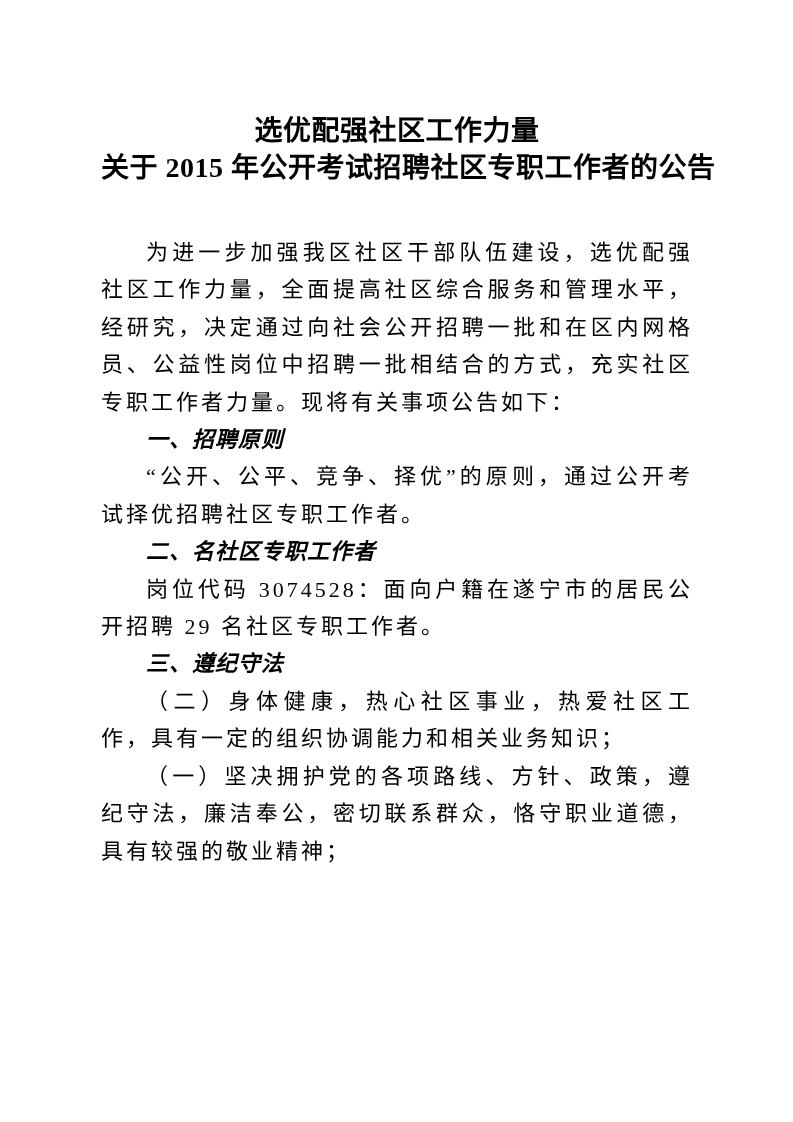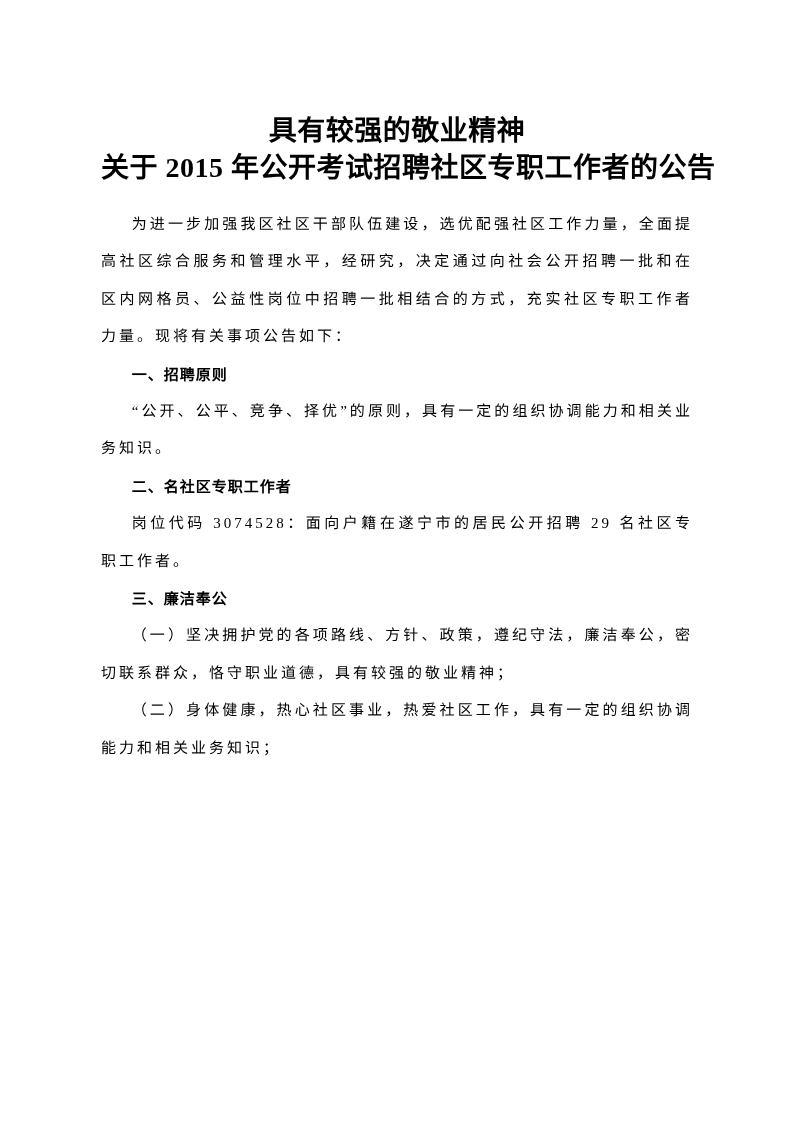--- a/index.html
+++ b/index.html
@@ -24,55 +24,56 @@
   .doc-title {
     text-align: center;
     font-family: "Liberation Serif", "DejaVu Serif", serif;
     font-weight: bold;
     font-size: 28px;
     line-height: 37px;
     letter-spacing: 0.5px;
     white-space: nowrap;
   }
   .doc-body {
-    margin-top: 20px;
+    margin-top: 48px;
     font-family: "Liberation Serif", "DejaVu Serif", serif;
-    font-size: 15px;
+    font-size: 22px;
     line-height: 37.4px;
     text-align: justify;
     text-justify: inter-character;
     letter-spacing: 3px;
   }
   .doc-body p {
     margin: 0;
     padding: 0;
     text-indent: 2.05em;
   }
   .doc-body p.section-heading {
     font-family: "Liberation Sans", "DejaVu Sans", sans-serif;
     font-weight: bold;
     letter-spacing: 1px;
+    font-style: italic;
   }
 </style>
 </head>
 <body>
 
 <div class="page">
   <div class="content">
 
     <div class="doc-title">
-      <div>具有较强的敬业精神</div>
+      <div>选优配强社区工作力量</div>
       <div>关于 2015 年公开考试招聘社区专职工作者的公告</div>
     </div>
 
     <div class="doc-body">
       <p>为进一步加强我区社区干部队伍建设，选优配强社区工作力量，全面提高社区综合服务和管理水平，经研究，决定通过向社会公开招聘一批和在区内网格员、公益性岗位中招聘一批相结合的方式，充实社区专职工作者力量。现将有关事项公告如下：</p>
       <p class="section-heading">一、招聘原则</p>
-      <p>“公开、公平、竞争、择优”的原则，具有一定的组织协调能力和相关业务知识。</p>
+      <p>“公开、公平、竞争、择优”的原则，通过公开考试择优招聘社区专职工作者。</p>
       <p class="section-heading">二、名社区专职工作者</p>
       <p>岗位代码 3074528：面向户籍在遂宁市的居民公开招聘 29 名社区专职工作者。</p>
-      <p class="section-heading">三、廉洁奉公</p>
+      <p class="section-heading">三、遵纪守法</p>
+      <p>（二）身体健康，热心社区事业，热爱社区工作，具有一定的组织协调能力和相关业务知识；</p>
       <p>（一）坚决拥护党的各项路线、方针、政策，遵纪守法，廉洁奉公，密切联系群众，恪守职业道德，具有较强的敬业精神；</p>
-      <p>（二）身体健康，热心社区事业，热爱社区工作，具有一定的组织协调能力和相关业务知识；</p>
     </div>
 
   </div>
 </div>
 
 </body></html>

